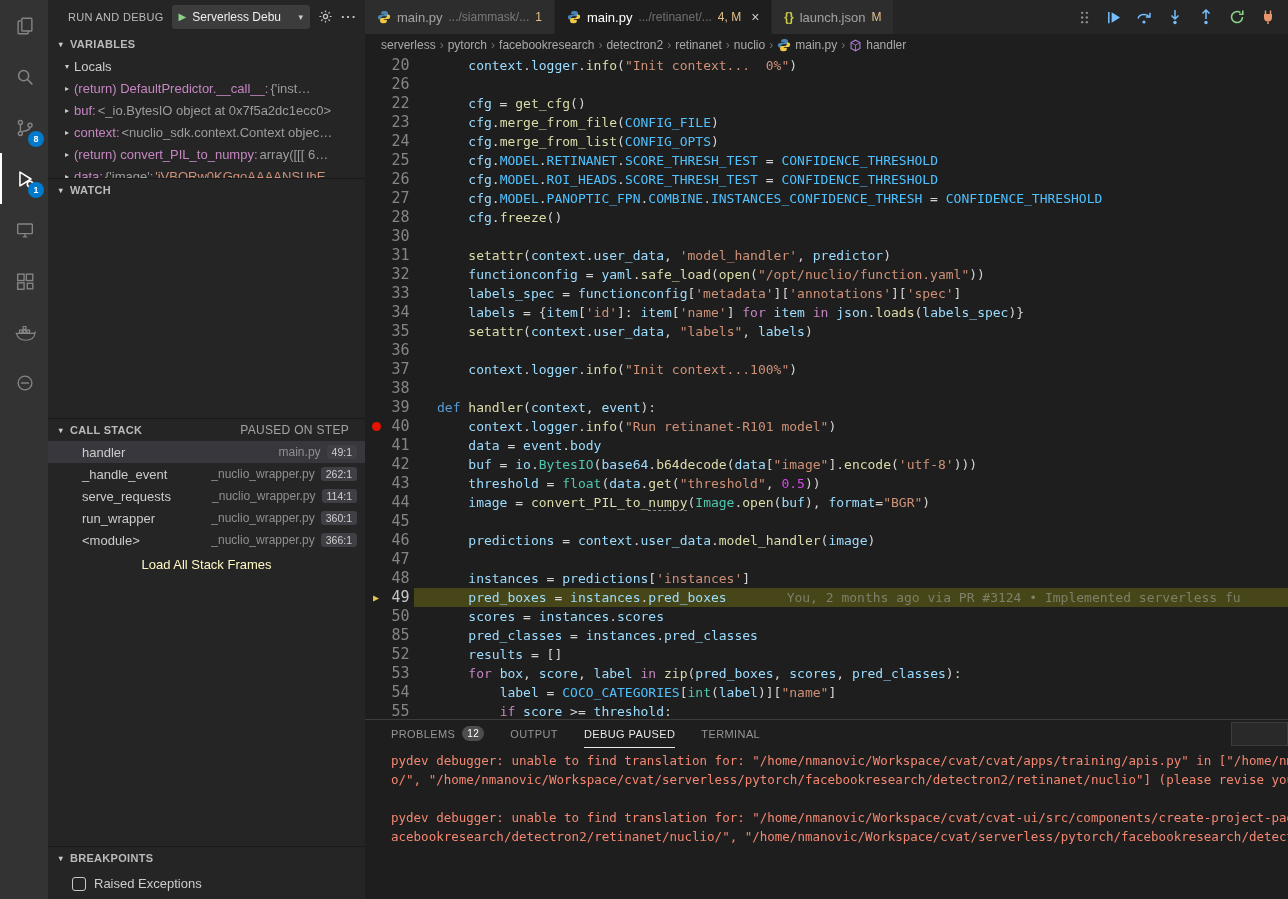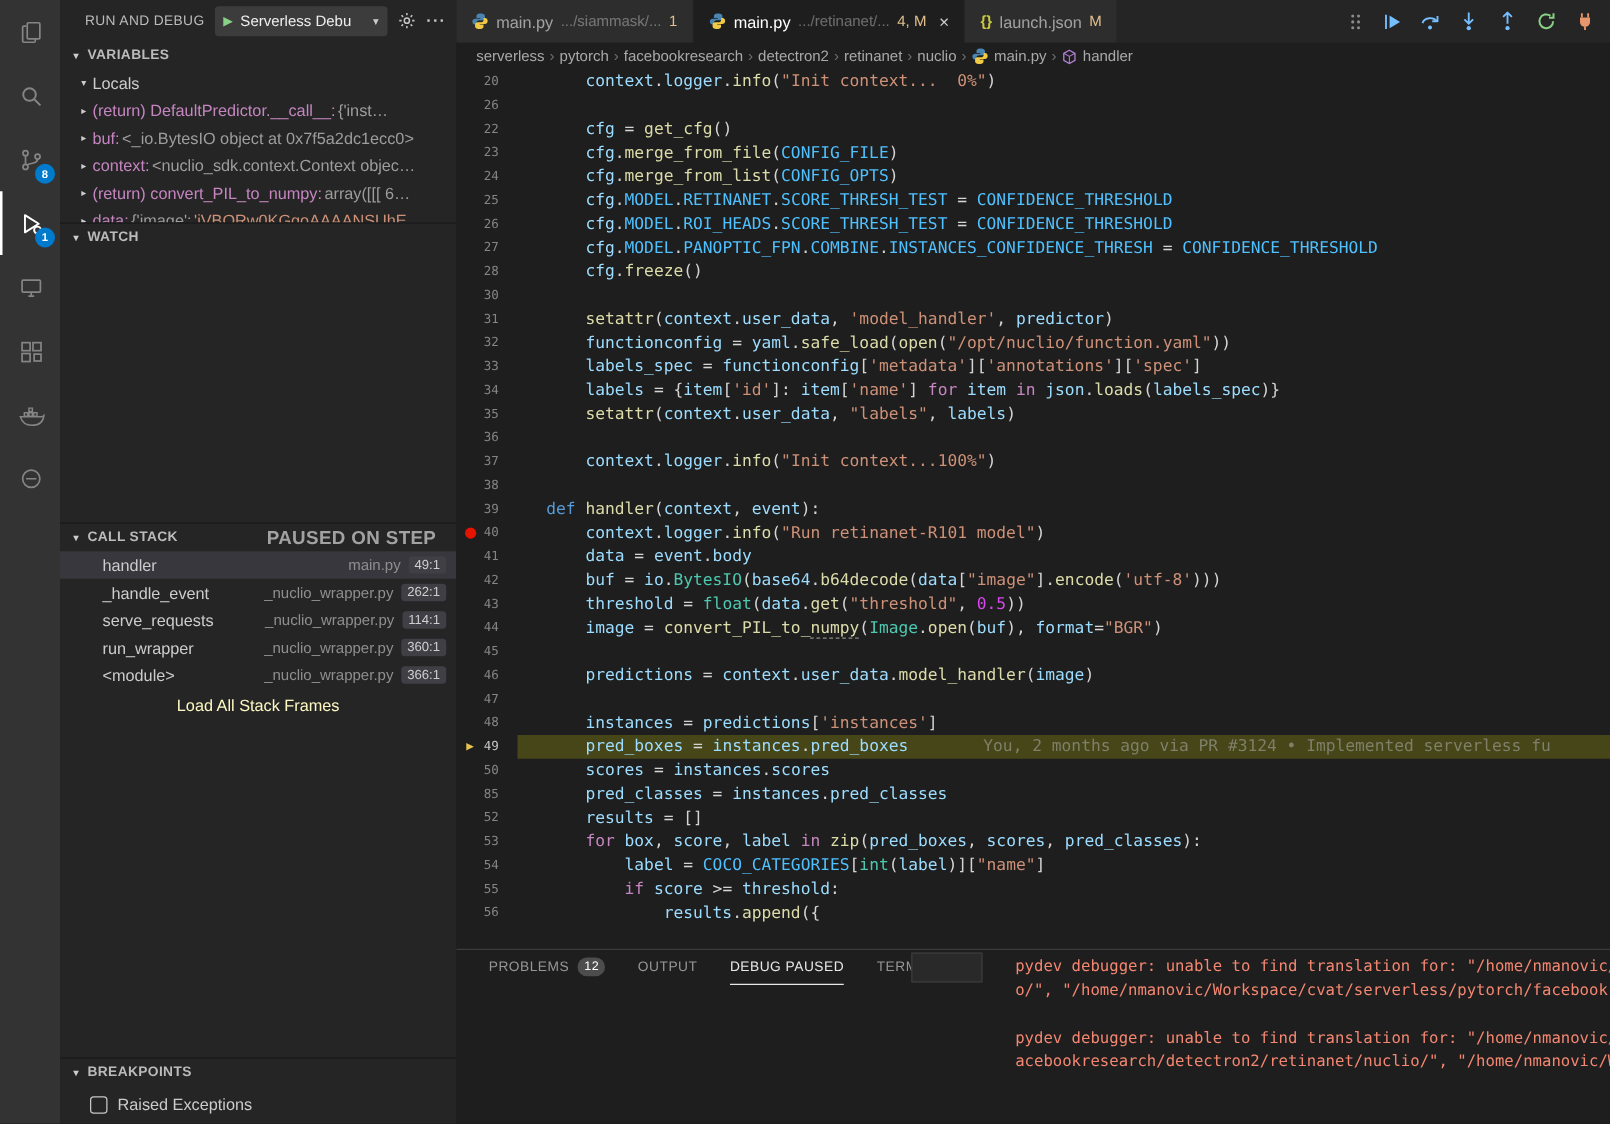--- a/index.html
+++ b/index.html
@@ -21,21 +21,21 @@
 .launch-select .chev{color:#cccccc;font-size:9px}
 .icon-btn{color:#c5c5c5;display:flex;align-items:center;cursor:pointer}
 .dots{font-size:13px;font-weight:700;letter-spacing:1px}
 .sec{position:absolute;left:0;right:0;overflow:hidden;background:#252526}
 .sec-vars{top:33px;height:145px}
 .sec-watch{top:178px;height:240px;border-top:1px solid rgba(0,0,0,.3)}
 .sec-callstack{top:418px;height:428px;border-top:1px solid rgba(0,0,0,.3)}
 .sec-bpts{top:846px;bottom:0;border-top:1px solid rgba(0,0,0,.3)}
 .sec-header{height:22px;display:flex;align-items:center;gap:4px;padding:0 8px;font-size:11px;font-weight:700;color:#bbbbbb;letter-spacing:.3px}
 .tri{font-size:8px;color:#cccccc;width:10px;text-align:center;flex:none}
-.paused{margin-left:auto;font-weight:700;font-size:15px;color:rgba(204,204,204,.75);padding-right:8px;letter-spacing:.3px}
+.paused{margin-left:auto;font-weight:400;font-size:12px;color:rgba(204,204,204,.75);padding-right:8px;letter-spacing:.3px}
 .scope-row{height:22px;display:flex;align-items:center;gap:2px;padding-left:14px;cursor:pointer}
 .var-row{height:22px;display:flex;align-items:center;gap:2px;padding-left:14px;white-space:nowrap;overflow:hidden;cursor:pointer}
 .tk-nm{color:#c586c0}
 .tk-vl{color:#9d9d9d}
 .tk-st{color:#ce9178}
 .cs-row{height:22px;display:flex;align-items:center;gap:6px;padding:0 8px 0 34px;cursor:pointer}
 .cs-row.selected{background:#37373d}
 .cs-fn{color:#cccccc;white-space:nowrap}
 .cs-file{margin-left:auto;color:#8f8f8f;font-size:12px;white-space:nowrap}
 .cs-pos{background:#3f3f45;color:#cfcfcf;font-size:10.5px;border-radius:3px;padding:1px 5px;flex:none}
@@ -59,32 +59,32 @@
 .breadcrumbs{height:22px;display:flex;align-items:center;padding-left:16px;font-size:12px;color:#a9a9a9;flex:none;white-space:nowrap}
 .bc-item{display:flex;align-items:center;gap:4px;cursor:pointer}
 .bc-sep{color:#6e6e6e;margin:0 4px}
 .bc-ic{display:flex}
 
 .editor{flex:1;overflow:hidden;font-family:"DejaVu Sans Mono",monospace;font-size:13px;background:#1e1e1e}
 .code-line{display:flex;height:19px;line-height:19px}
 .glyph{width:22px;flex:none;display:flex;align-items:center;justify-content:center}
 .bp-dot{width:9px;height:9px;border-radius:50%;background:#e51400}
 .cur-arrow{color:#e8c252;font-size:10px}
-.lnum{width:27px;flex:none;text-align:left;color:#858585;font-size:10px}
+.lnum{width:27px;flex:none;text-align:center;color:#858585;font-size:15px}
 .lnum.cur{color:#c6c6c6}
 .hl{flex:1;display:flex;min-width:0;overflow:hidden}
 .hl.current{background:rgba(255,255,0,.18)}
 .lgap{width:23px;flex:none}
 .code{white-space:pre;overflow:hidden}
 .tk-k{color:#569cd6}.tk-c{color:#c586c0}.tk-f{color:#dcdcaa}.tk-v{color:#9cdcfe}
 .tk-t{color:#4ec9b0}.tk-C{color:#4fc1ff}.tk-s{color:#ce9178}.tk-n{color:#d946ef}.tk-p{color:#d4d4d4}
 .tk-fu{color:#dcdcaa;border-bottom:1px dashed #8a8a8a}
 .blame{color:#7f7f6a;padding-left:60px}
 
-.panel{height:140px;flex:none;border-top:1px solid #3c3c3c;background:#1e1e1e;display:flex;}
+.panel{height:180px;flex:none;border-top:1px solid #3c3c3c;background:#1e1e1e;display:flex;flex-direction:column}
 .panel-tabs{height:28px;display:flex;align-items:center;gap:26px;padding:0 26px;flex:none;position:relative}
 .ptab{font-size:11px;letter-spacing:.4px;color:#969696;display:flex;align-items:center;gap:7px;height:100%;cursor:pointer;border-bottom:1px solid transparent}
 .ptab.active{color:#e7e7e7;border-bottom:1px solid #e7e7e7}
 .pbadge{background:#4d4d4d;color:#ffffff;border-radius:9px;padding:0 5px;font-size:10px;height:15px;line-height:15px}
 .console-filter{position:absolute;right:0;top:2px;width:57px;height:24px;background:#292929;border:1px solid #3c3c3c}
 .panel-content{flex:1;overflow:hidden;font-family:"DejaVu Sans Mono",monospace;font-size:12.5px;color:#f48771;padding:3px 0 0 26px}
 .console-line{height:19px;line-height:19px;white-space:pre;overflow:hidden}
 </style>
 </head>
 <body>

